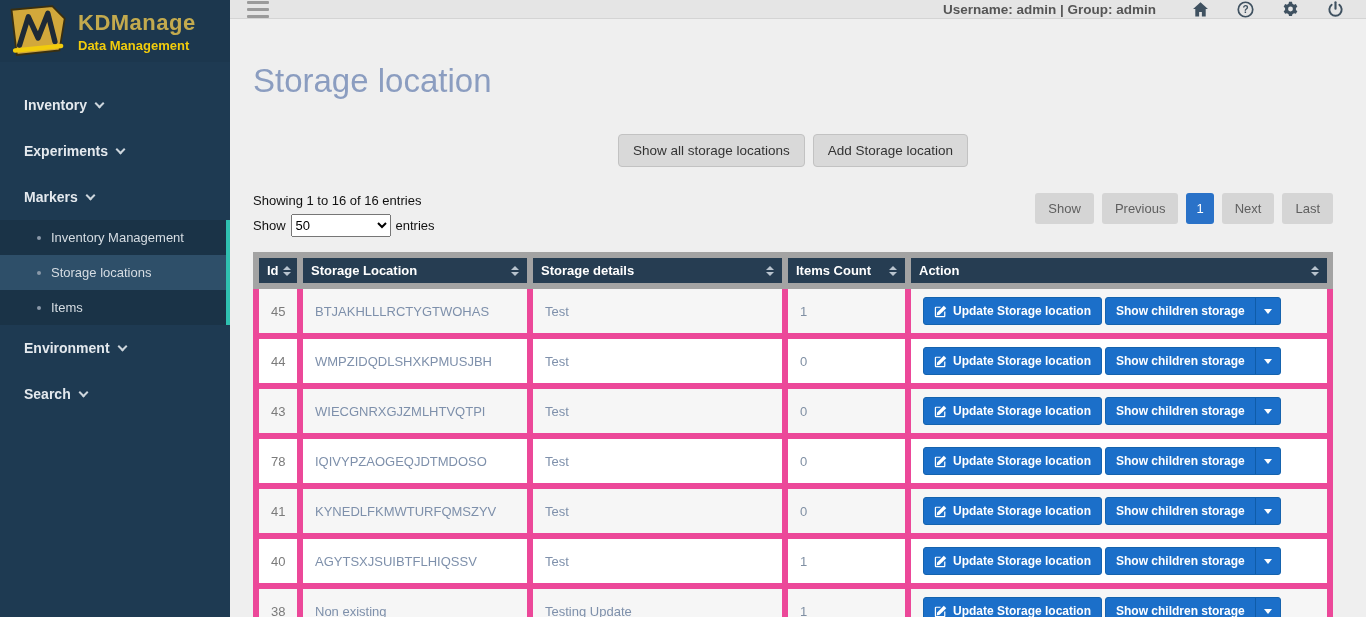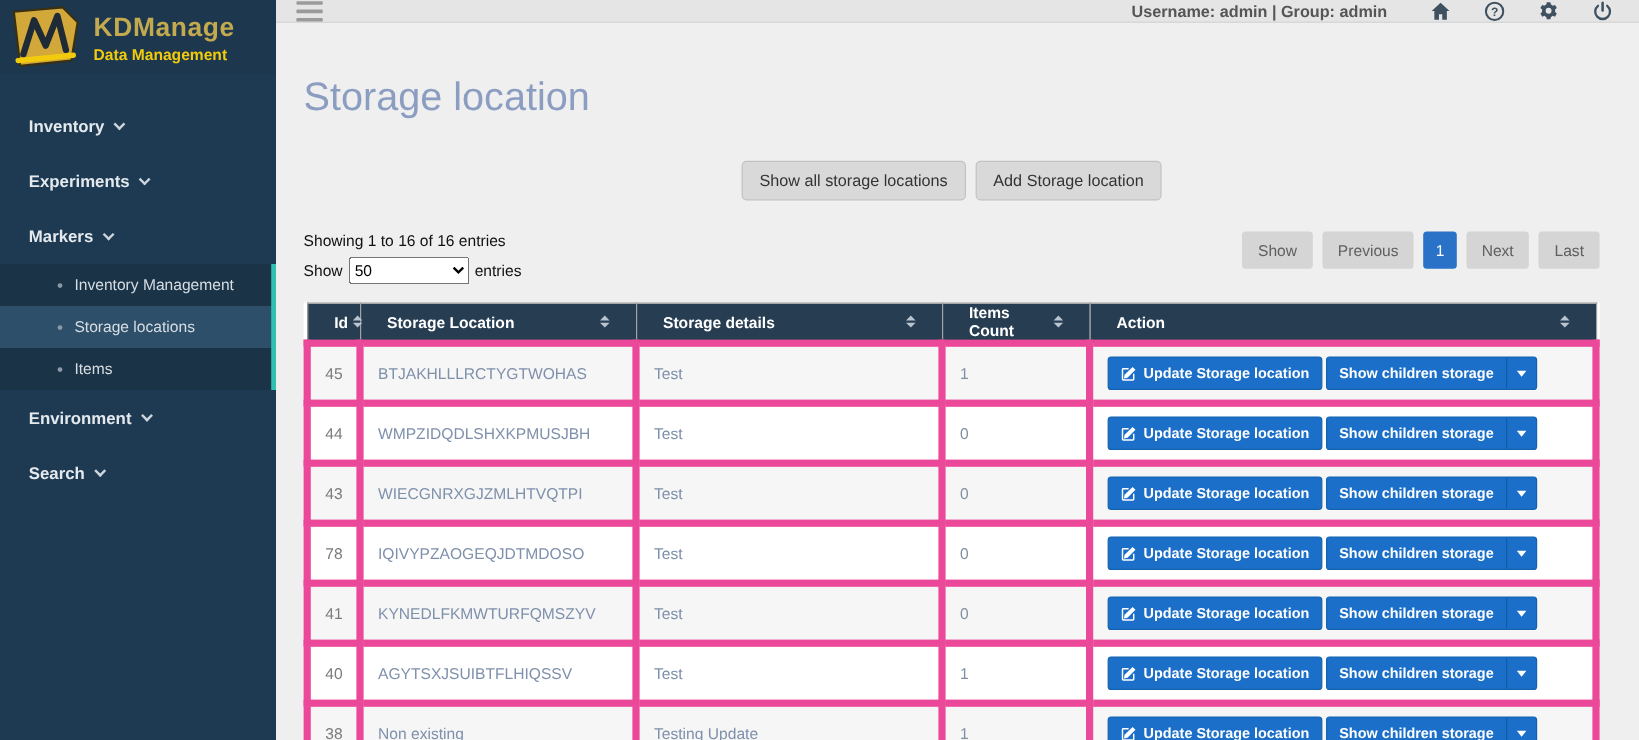--- a/index.html
+++ b/index.html
@@ -11,21 +11,21 @@
   .brand { height:62px; display:flex; align-items:center; padding:4px 8px; gap:8px; background:#1c374e; }
   .brand svg { flex:0 0 auto; }
   .brand-title { font-size:22px; font-weight:bold; color:#c3aa4e; letter-spacing:.5px; }
   .brand-subtitle { font-size:13px; font-weight:bold; color:#f2cc0c; margin-top:2px; }
   nav { padding-top:20px; }
   .nav-item { display:flex; align-items:center; gap:9px; padding:15px 24px; font-size:14px; font-weight:600; color:#e4e9ee; cursor:pointer; }
   .chev { width:7px; height:7px; border-right:2px solid #cdd5dc; border-bottom:2px solid #cdd5dc; transform:rotate(45deg); margin-top:-4px; display:inline-block; }
   .nav-group { position:relative; background:#1b3448; }
   .teal-bar { position:absolute; right:0; top:0; height:100%; width:4px; background:#2fc0b0; }
   .submenu { background:#1a3347; }
-  .sub-item { display:flex; align-items:center; gap:10px; padding:9px 12px 9px 48px; font-size:13px; color:#d6dde3; cursor:pointer; height:35px; }
+  .sub-item { display:flex; align-items:center; gap:10px; padding:9px 12px 9px 37px; font-size:13px; color:#d6dde3; cursor:pointer; height:35px; }
   .sub-item .dot { width:4px; height:4px; border-radius:50%; background:#8a99a8; flex:0 0 auto; }
   .sub-item.active { background:#2e4f69; }
 
   
   .main { flex:1; display:flex; flex-direction:column; }
   .topbar { height:42px; background:#e5e5e5; border-bottom:1px solid #d4d4d4; display:flex; align-items:center; padding:0 28px 0 17px;gap:48px; }
   .hamburger { width:22px; display:flex; flex-direction:column; gap:4px; cursor:pointer; }
   .hamburger i { display:block; height:3px; background:#9a9a9a; border-radius:1px; }
   .topbar-right { margin-left:auto; display:flex; align-items:center; gap:27px; }
   .user-info { font-size:13.5px; font-weight:bold; color:#555; margin-right:8px; }
@@ -40,21 +40,21 @@
   .controls { margin-top:26px; display:flex; justify-content:space-between; align-items:flex-start; }
   .showing-text { font-size:13px; color:#111; }
   .show-entries { margin-top:6px; font-size:13px; color:#111; display:flex; align-items:center; gap:5px; }
   .show-entries select { width:100px; height:23px; font-size:13px; font-family:"Liberation Sans", sans-serif; }
   .pagination { display:flex; gap:8px; }
   .pg-btn { background:#d5d5d5; border:none; border-radius:3px; padding:8px 13px; font-size:13px; color:#5f5f5f; font-family:"Liberation Sans", sans-serif; cursor:pointer; }
   .pg-btn.active { background:#2a72c8; color:#fff; padding:8px 10px; }
 
   
   table { margin-top:15px; width:100%; border-collapse:collapse; table-layout:fixed; background:#fff; }
-  th { background:#263d52; color:#fff; font-size:13px; font-weight:bold; text-align:left; padding:0 22px; height:31px; border:1px solid #a3a3a3; cursor:pointer; }
+  th { background:#263d52; color:#fff; font-size:13px; font-weight:bold; text-align:left; padding:0 8px; height:31px; border:6px solid #a3a3a3; cursor:pointer; }
   .th-inner { display:flex; align-items:center; justify-content:space-between; gap:4px; }
   .sort-arrows { display:inline-flex; flex-direction:column; gap:2px; flex:0 0 auto; }
   .sort-arrows .up { width:0; height:0; border-left:4px solid transparent; border-right:4px solid transparent; border-bottom:4px solid #b9c4ce; }
   .sort-arrows .down { width:0; height:0; border-left:4px solid transparent; border-right:4px solid transparent; border-top:4px solid #b9c4ce; }
   td { border:6px solid #ec4899; font-size:13px; padding:13px 12px; height:44px; vertical-align:middle; background:#fff; }
   tr.striped td { background:#f6f6f6; }
   .c-id { text-align:center; color:#7b7b7b; }
   .c-loc, .c-det { color:#7e90ab; }
   .c-cnt { color:#8090a4; }
   .c-act { padding:8px 12px; }

